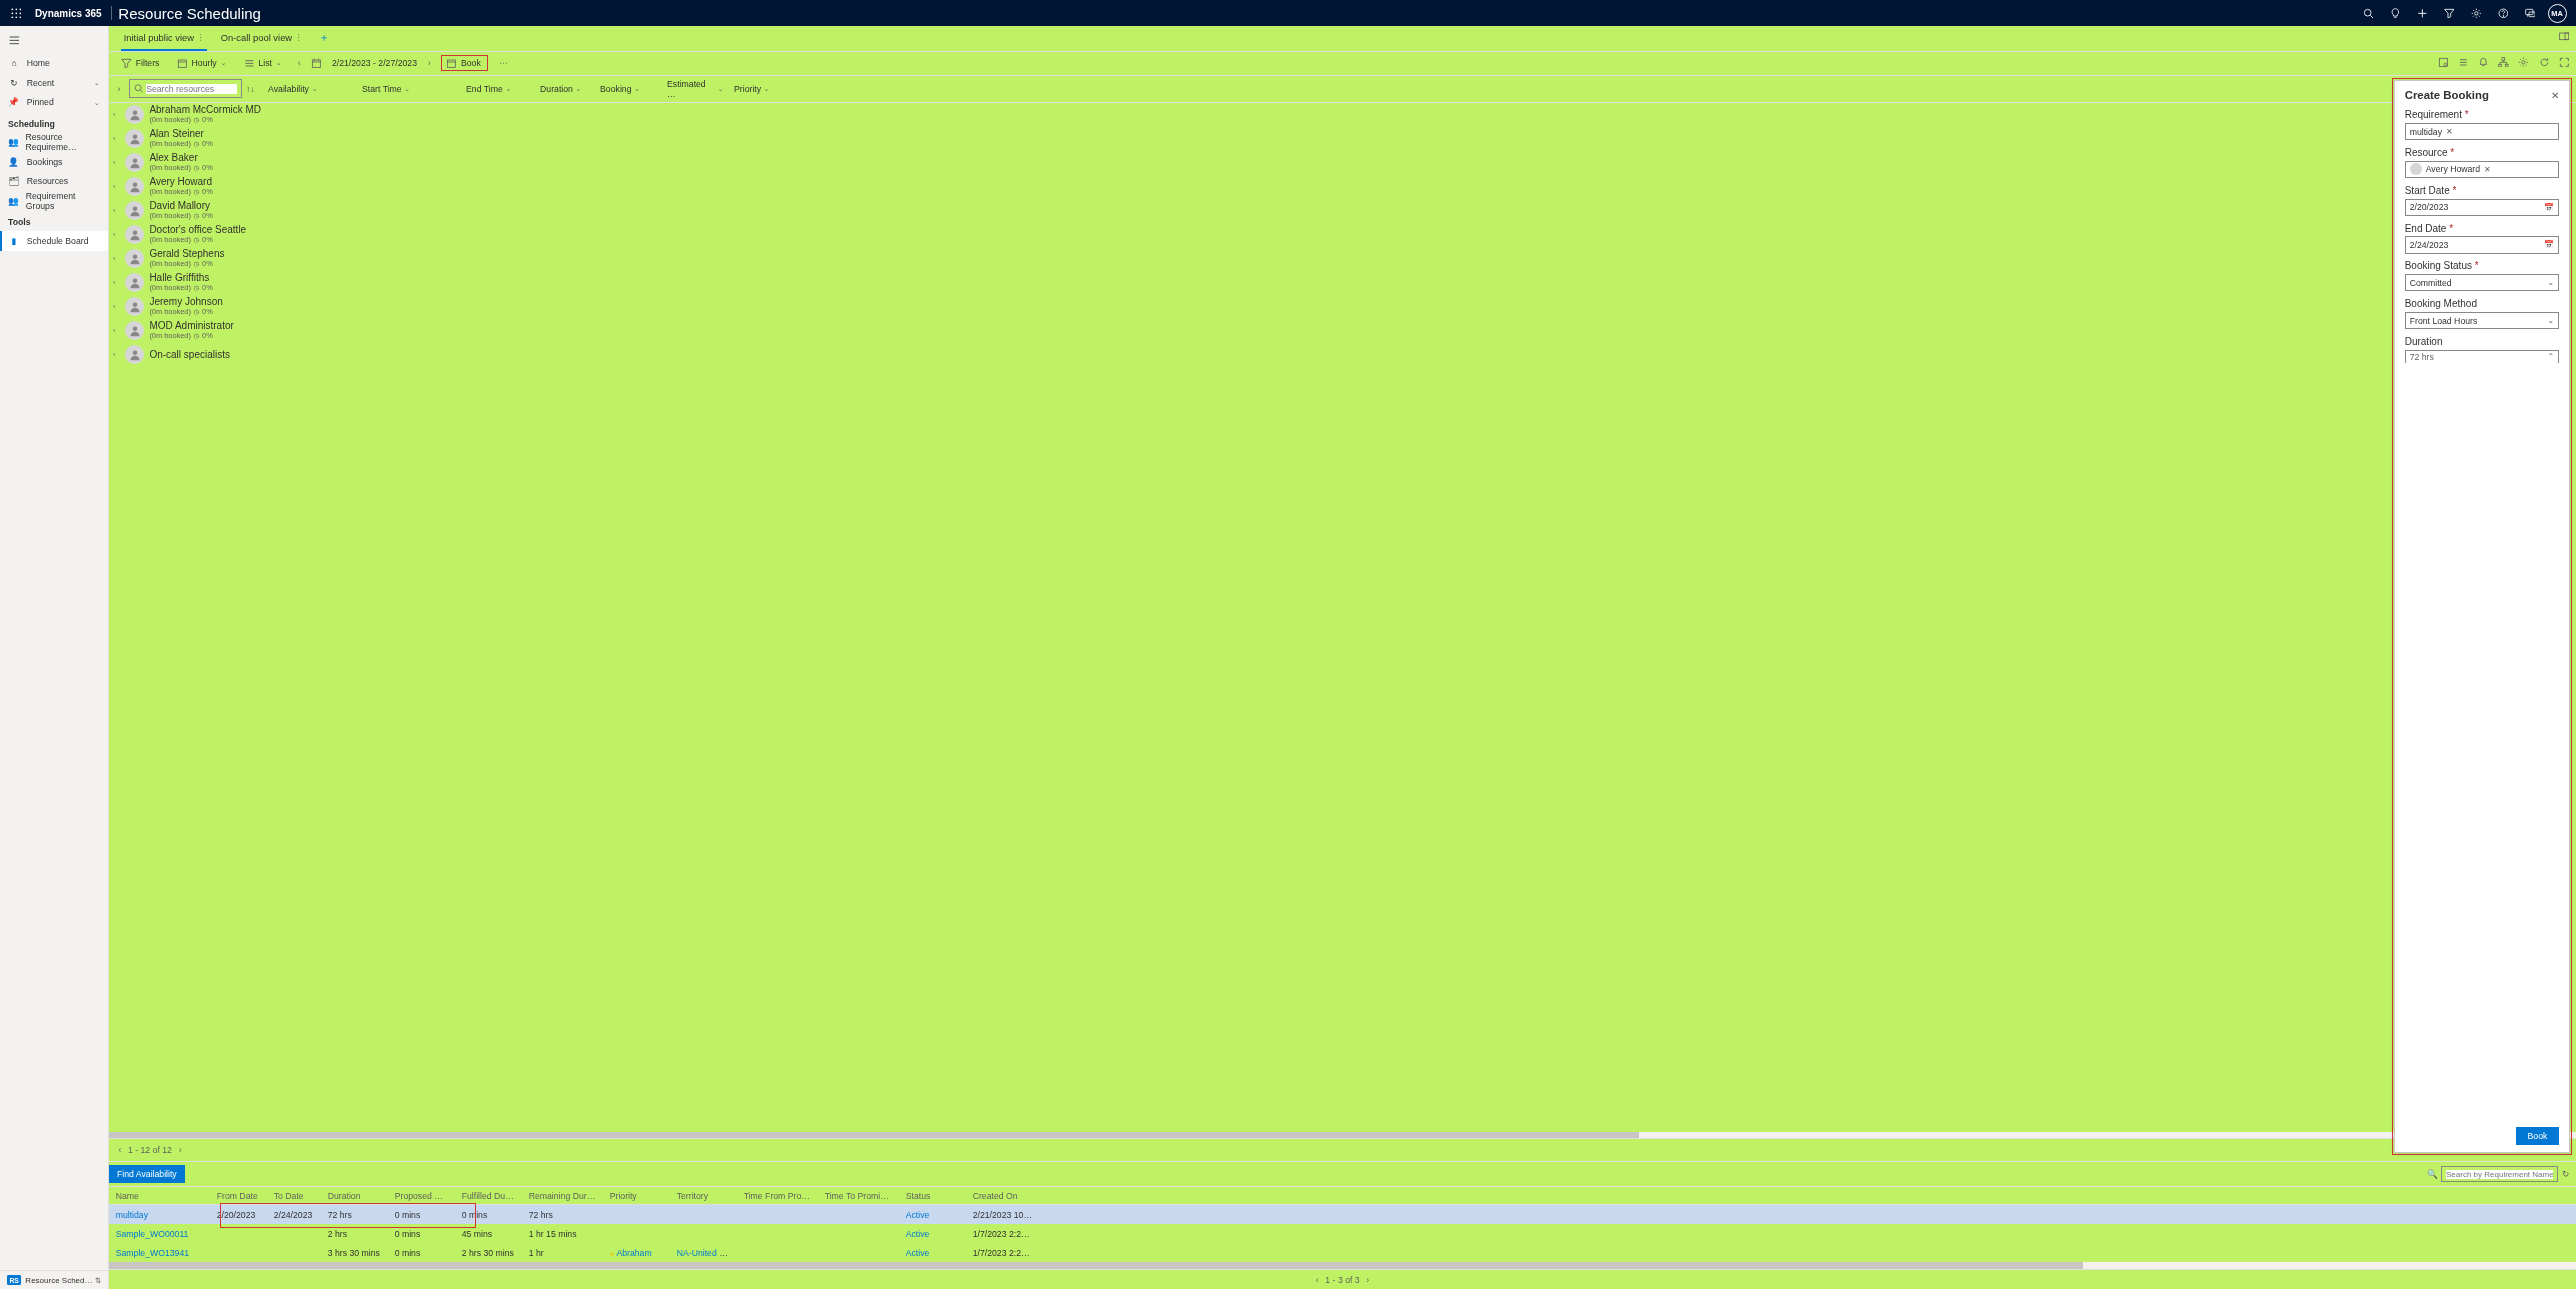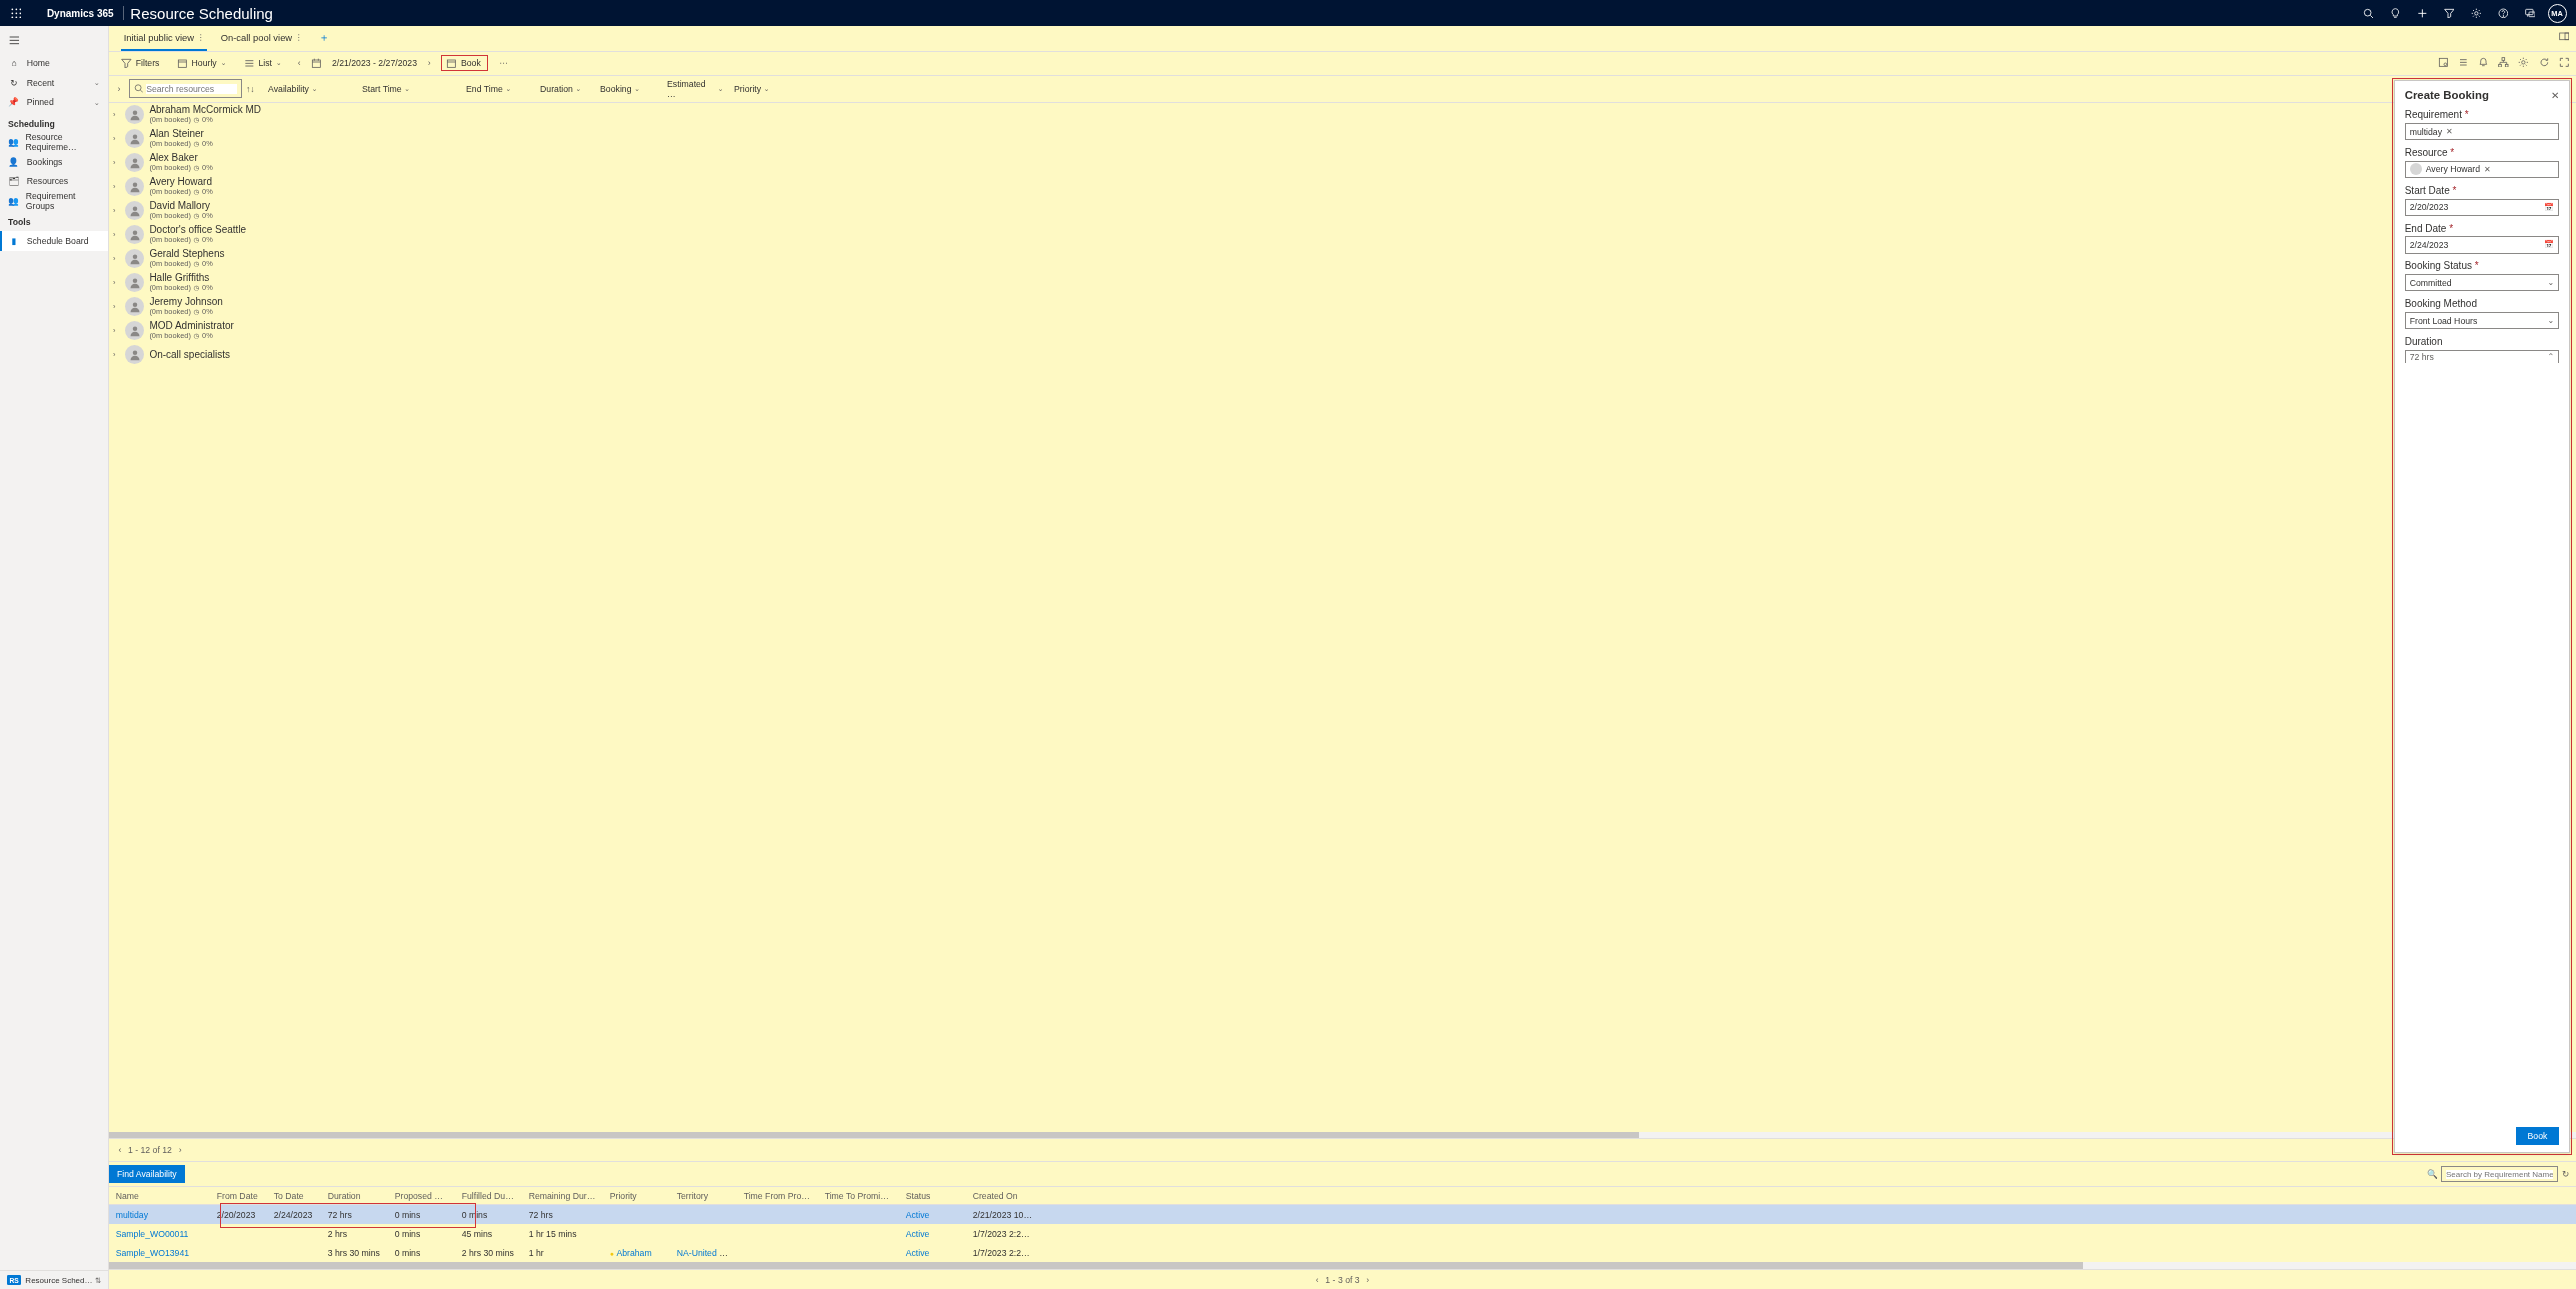--- a/index.html
+++ b/index.html
@@ -1,42 +1,42 @@
 <!DOCTYPE html>
 <html style="font-size:10.7px"><head>
 <meta charset="utf-8">
 <style>
 * { margin: 0; padding: 0; box-sizing: border-box; font-family: "Segoe UI", -apple-system, sans-serif; }
 body { font-size: 8.7px; color: #323130; background: #faf9f8; overflow: hidden; }
 
 
 .topbar { height: 26px; background: #001433; color: #fff; display: flex; align-items: center; padding: 0 5.4px; }
 .topbar .waffle { width: 21.5px; height: 21.5px; display: flex; align-items: center; justify-content: center; cursor: pointer; }
-.topbar .app-name { font-weight: 600; font-size: 10px; margin-left: 20px; margin-right: 2.7px; }
+.topbar .app-name { font-weight: 600; font-size: 10px; margin-left: 8px; margin-right: 2.7px; }
 .topbar .divider { width: 0.7px; height: 13.4px; background: rgba(255,255,255,.35); margin: 0 6.7px; }
 .topbar .module-name { font-size: 15px; color: #fff; }
 .topbar .spacer { flex: 1; }
 .topbar .icon-btn { width: 27px; height: 26px; display: flex; align-items: center; justify-content: center; cursor: pointer; }
 .topbar .avatar-circle { width: 19px; height: 19px; border-radius: 50%; border: 0.7px solid #fff; display: flex; align-items: center; justify-content: center; font-size: 7.4px; font-weight: 600; margin: 0 4px; }
 
 
 .main { display: flex; height: calc(100vh - 26px); }
 .sidebar { width: 109px; background: #f3f2f1; border-right: 0.7px solid #e1dfdd; padding-top: 4px; display: flex; flex-direction: column; }
 .sidebar .ham { padding: 5.4px 9.4px; cursor: pointer; }
 .sidebar .nav-item { display: flex; align-items: center; padding: 4px 8px; height: 19.5px; cursor: pointer; color: #323130; }
 .sidebar .nav-item .icn { width: 12px; text-align: center; margin-right: 6.7px; }
 .sidebar .nav-item .chev { margin-left: auto; font-size: 7.4px; color: #605e5c; }
 .sidebar .section-header { padding: 6.7px 8px 4px; font-size: 8.7px; font-weight: 600; color: #323130; }
 .sidebar .nav-item.active { background: #fff; border-left: 2px solid #0078d4; padding-left: 6px; }
 .sidebar-footer { margin-top: auto; border-top: 0.7px solid #e1dfdd; padding: 4px 6.7px; display: flex; align-items: center; }
 .sidebar-footer .badge { background: #0078d4; color: #fff; font-size: 6.7px; font-weight: 600; padding: 1.3px 2.7px; border-radius: 1.3px; margin-right: 4px; }
 .sidebar-footer .txt { flex: 1; white-space: nowrap; overflow: hidden; text-overflow: ellipsis; font-size: 8px; }
 .sidebar-footer .ud { font-size: 7.4px; color: #605e5c; }
 
-.content { flex: 1; display: flex; flex-direction: column; background: #fef9c3; min-width: 0; }
+.content { flex: 1; display: flex; flex-direction: column; background: #bef264; min-width: 0; }
 
 
 .tabs-row { height: 25.5px; display: flex; align-items: flex-end; border-bottom: 0.7px solid #e1dfdd; padding-left: 6.7px; position: relative; }
 .tab { padding: 0 8px; height: 25.5px; display: flex; align-items: center; font-size: 9.4px; color: #323130; cursor: pointer; position: relative; }
 .tab.active::after { content: ""; position: absolute; left: 5.4px; right: 5.4px; bottom: 0; height: 1.3px; background: #0078d4; }
 .tab .dots { margin-left: 2.7px; font-size: 8px; color: #605e5c; }
 .tab.add { font-size: 10.7px; color: #0078d4; }
 .tabs-row .expand-right { position: absolute; right: 6.7px; top: 5.4px; cursor: pointer; color: #605e5c; }
 
 

